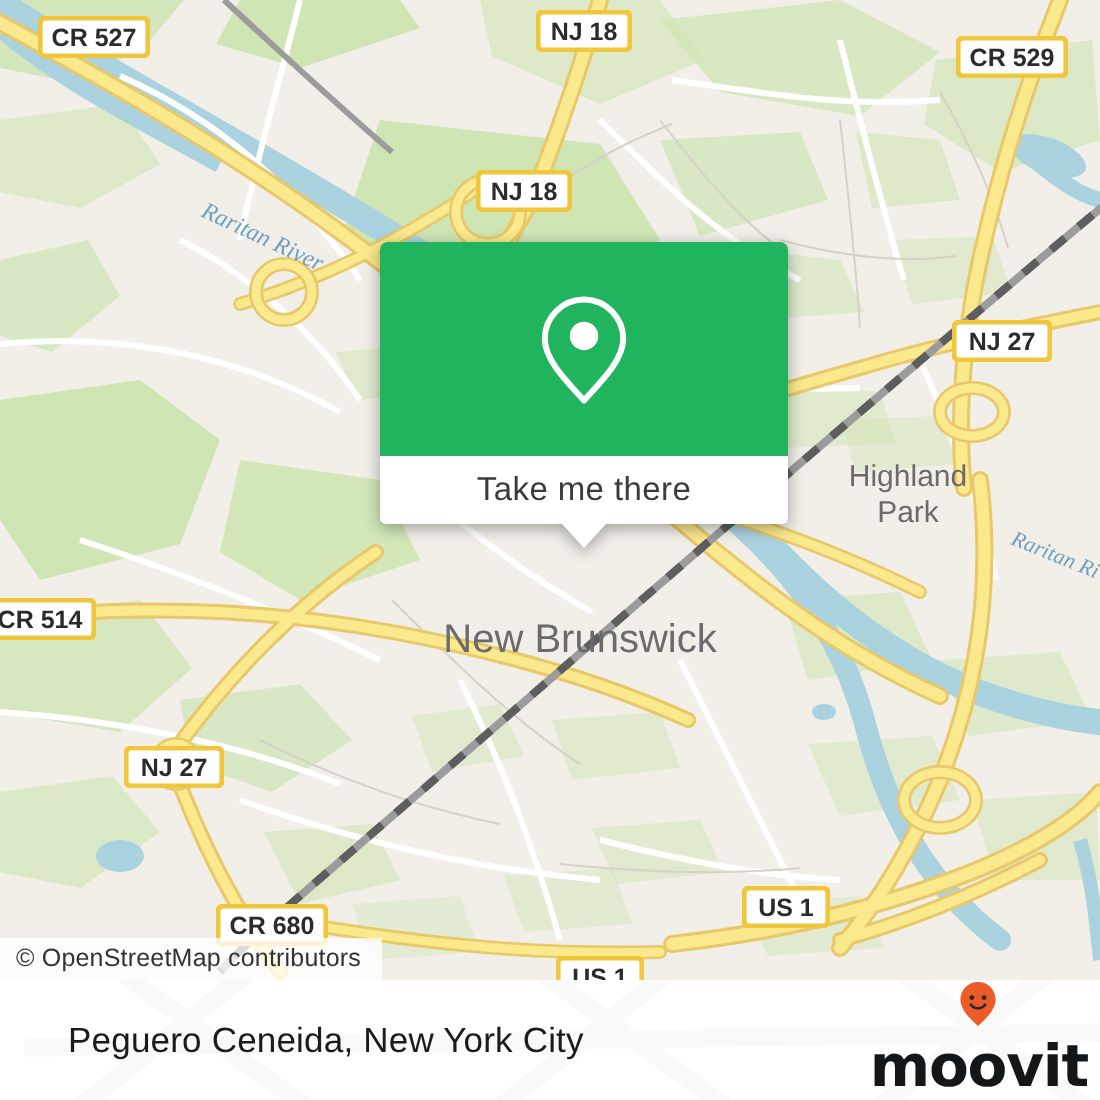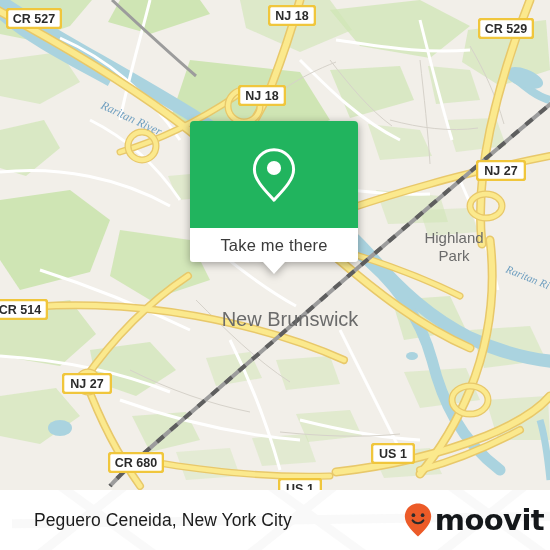--- a/index.html
+++ b/index.html
@@ -18,21 +18,21 @@
   .attrib{
     position:absolute;left:0;bottom:0;
     background:rgba(255,255,255,0.78);
     padding:3px 10px 4px 8px;
     font-size:12.5px;color:#333;letter-spacing:.1px;
     white-space:nowrap;
   }
 
   
   .popup{
-    position:absolute;left:190px;top:121px;width:168px;
+    position:absolute;left:190px;top:121px;width:204px;
     filter:drop-shadow(0 2px 4px rgba(0,0,0,.35));
   }
   .popup-top{
     background:#21b45e;height:107px;
     border-radius:4px 4px 0 0;
     display:flex;align-items:center;justify-content:center;
   }
   .pin-glyph{width:56px;height:56px;display:block;}
   .popup-btn{
     background:#ffffff;height:34px;
@@ -55,21 +55,21 @@
     background:#ffffff;overflow:hidden;
   }
   .footer-watermark{position:absolute;left:0;top:0;opacity:.055;}
   .footer-title{
     position:absolute;left:22px;top:0;height:60px;
     display:flex;align-items:center;
     font-size:17.5px;color:#1b1b1b;letter-spacing:.1px;
   }
   .brand{
     position:absolute;right:18px;top:0;height:60px;
-    display:flex;align-items:center;gap:2px;
+    display:flex;align-items:center;gap:2px;flex-direction:column;
   }
   .brand-wordmark{
     font-size:29px;font-weight:bold;color:#14171a;letter-spacing:-.6px;
     font-family:"DejaVu Sans", sans-serif;
   }
 
   
   .shield-txt{font-family:"Liberation Sans",sans-serif;font-weight:bold;}
   .place-lbl{font-family:"Liberation Sans",sans-serif;fill:#6b6b6b;}
   .river-lbl{font-family:"Liberation Serif",serif;font-style:italic;fill:#6f9fc0;}
@@ -228,21 +228,21 @@
         </g>
 
         <g>
           <text class="river-lbl" x="100" y="108" font-size="12" transform="rotate(25 100 108)">Raritan River</text>
           <text class="river-lbl" x="505" y="272" font-size="11" transform="rotate(22 505 272)">Raritan Ri</text>
         </g>
       </g>
     </svg>
 
     <div>
-      <div style="position:absolute;left:6px;top:8px;">
+      <div style="position:absolute;left:19px;top:8px;">
         <svg width="56" height="21">
             <rect x="1" y="1" width="54" height="19" rx="2.5" fill="#fff" stroke="#f0c63c" stroke-width="2.6"></rect>
             <text class="shield-txt" x="28" y="15" font-size="12.5" text-anchor="middle" fill="#2b2b2b">CR 527</text>
           </svg>
       </div>
       <div style="position:absolute;left:268px;top:5px;">
         <svg width="48" height="21">
             <rect x="1" y="1" width="46" height="19" rx="2.5" fill="#fff" stroke="#f0c63c" stroke-width="2.6"></rect>
             <text class="shield-txt" x="24" y="15" font-size="12.5" text-anchor="middle" fill="#2b2b2b">NJ 18</text>
           </svg>
@@ -290,20 +290,21 @@
           </svg>
       </div>
       <div style="position:absolute;left:278px;top:478px;">
         <svg width="44" height="21">
             <rect x="1" y="1" width="42" height="19" rx="2.5" fill="#fff" stroke="#f0c63c" stroke-width="2.6"></rect>
             <text class="shield-txt" x="22" y="15" font-size="12.5" text-anchor="middle" fill="#2b2b2b">US 1</text>
           </svg>
       </div>
     </div>
 
+    <div class="attrib">© OpenStreetMap contributors</div>
   </div>
 
   <div class="popup">
     <div class="popup-top">
       <svg class="pin-glyph" viewBox="0 0 48 60">
         <path d="M24 3 C 12.4 3 3 12.4 3 24 C 3 36 16 48 24 57 C 32 48 45 36 45 24 C 45 12.4 35.6 3 24 3 Z" fill="none" stroke="#ffffff" stroke-width="3.2" stroke-linejoin="round"></path>
         <circle cx="24" cy="22.5" r="7.6" fill="#ffffff"></circle>
       </svg>
     </div>
     <div class="popup-btn">

